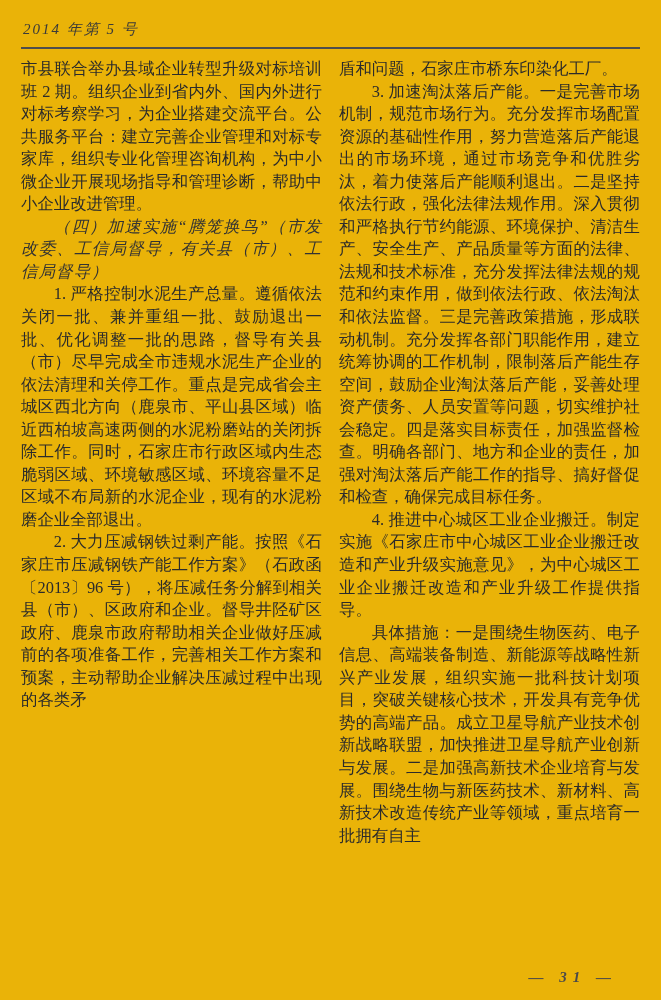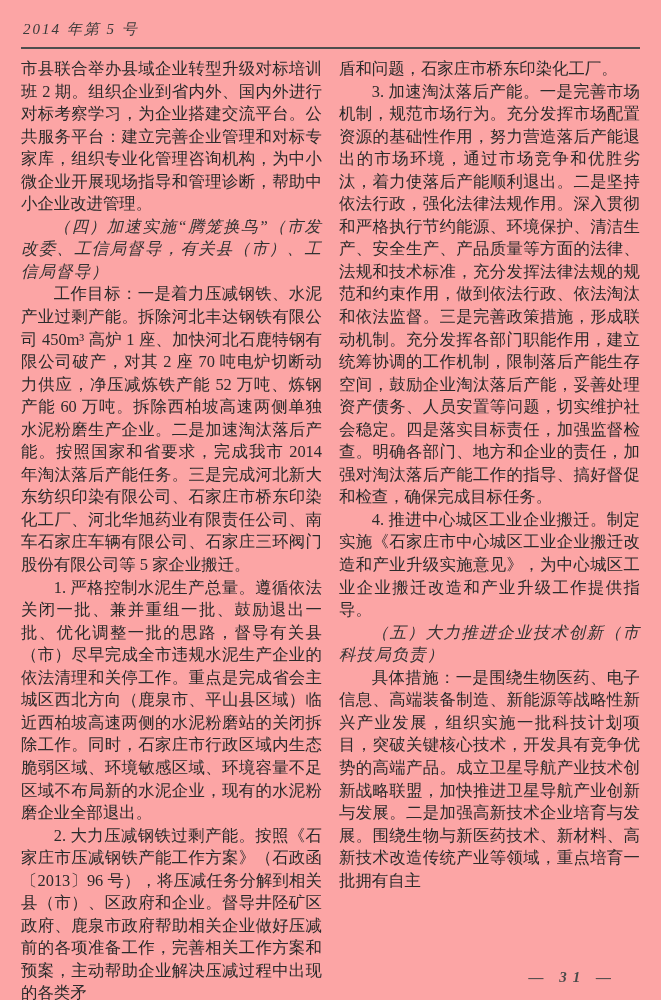--- a/index.html
+++ b/index.html
@@ -6,21 +6,21 @@
     margin: 0;
     padding: 0;
     background: #e8e8e6;
     font-family: "Liberation Serif", "DejaVu Serif", serif;
   }
   .page {
     position: relative;
     width: 661px;
     height: 1000px;
     margin: 0 auto;
-    background: #fca5a5;
+    background: #eab308;
     box-sizing: border-box;
     padding: 14px 21px 0 21px;
     overflow: hidden;
     color: #2b2b2b;
   }
   
   .page-header {
     display: flex;
     justify-content: space-between;
     align-items: flex-end;
@@ -77,30 +77,28 @@
 
   <header class="page-header">
     <span>2014 年第 5 号</span>
   </header>
 
   <main class="content">
 
     <section class="column">
       <p class="para cont">市县联合举办县域企业转型升级对标培训班 2 期。组织企业到省内外、国内外进行对标考察学习，为企业搭建交流平台。公共服务平台：建立完善企业管理和对标专家库，组织专业化管理咨询机构，为中小微企业开展现场指导和管理诊断，帮助中小企业改进管理。</p>
       <p class="para kai-heading">（四）加速实施“腾笼换鸟”（市发改委、工信局督导，有关县（市）、工信局督导）</p>
-      <p class="para">工作目标：一是着力压减钢铁、水泥产业过剩产能。拆除河北丰达钢铁有限公司 450m³ 高炉 1 座、加快河北石鹿特钢有限公司破产，对其 2 座 70 吨电炉切断动力供应，净压减炼铁产能 52 万吨、炼钢产能 60 万吨。拆除西柏坡高速两侧单独水泥粉磨生产企业。二是加速淘汰落后产能。按照国家和省要求，完成我市 2014 年淘汰落后产能任务。三是完成河北新大东纺织印染有限公司、石家庄市桥东印染化工厂、河北华旭药业有限责任公司、南车石家庄车辆有限公司、石家庄三环阀门股份有限公司等 5 家企业搬迁。</p>
       <p class="para">1. 严格控制水泥生产总量。遵循依法关闭一批、兼并重组一批、鼓励退出一批、优化调整一批的思路，督导有关县（市）尽早完成全市违规水泥生产企业的依法清理和关停工作。重点是完成省会主城区西北方向（鹿泉市、平山县区域）临近西柏坡高速两侧的水泥粉磨站的关闭拆除工作。同时，石家庄市行政区域内生态脆弱区域、环境敏感区域、环境容量不足区域不布局新的水泥企业，现有的水泥粉磨企业全部退出。</p>
       <p class="para">2. 大力压减钢铁过剩产能。按照《石家庄市压减钢铁产能工作方案》（石政函〔2013〕96 号），将压减任务分解到相关县（市）、区政府和企业。督导井陉矿区政府、鹿泉市政府帮助相关企业做好压减前的各项准备工作，完善相关工作方案和预案，主动帮助企业解决压减过程中出现的各类矛</p>
     </section>
 
     <section class="column">
       <p class="para cont">盾和问题，石家庄市桥东印染化工厂。</p>
       <p class="para">3. 加速淘汰落后产能。一是完善市场机制，规范市场行为。充分发挥市场配置资源的基础性作用，努力营造落后产能退出的市场环境，通过市场竞争和优胜劣汰，着力使落后产能顺利退出。二是坚持依法行政，强化法律法规作用。深入贯彻和严格执行节约能源、环境保护、清洁生产、安全生产、产品质量等方面的法律、法规和技术标准，充分发挥法律法规的规范和约束作用，做到依法行政、依法淘汰和依法监督。三是完善政策措施，形成联动机制。充分发挥各部门职能作用，建立统筹协调的工作机制，限制落后产能生存空间，鼓励企业淘汰落后产能，妥善处理资产债务、人员安置等问题，切实维护社会稳定。四是落实目标责任，加强监督检查。明确各部门、地方和企业的责任，加强对淘汰落后产能工作的指导、搞好督促和检查，确保完成目标任务。</p>
       <p class="para">4. 推进中心城区工业企业搬迁。制定实施《石家庄市中心城区工业企业搬迁改造和产业升级实施意见》，为中心城区工业企业搬迁改造和产业升级工作提供指导。</p>
-      <p class="para kai-heading">（五）大力推进企业技术创新（市科技局负责）</p>
       <p class="para">具体措施：一是围绕生物医药、电子信息、高端装备制造、新能源等战略性新兴产业发展，组织实施一批科技计划项目，突破关键核心技术，开发具有竞争优势的高端产品。成立卫星导航产业技术创新战略联盟，加快推进卫星导航产业创新与发展。二是加强高新技术企业培育与发展。围绕生物与新医药技术、新材料、高新技术改造传统产业等领域，重点培育一批拥有自主</p>
     </section>
 
   </main>
 
   <footer class="page-footer">— 31 —</footer>
 
 </div>
 
 </body></html>

